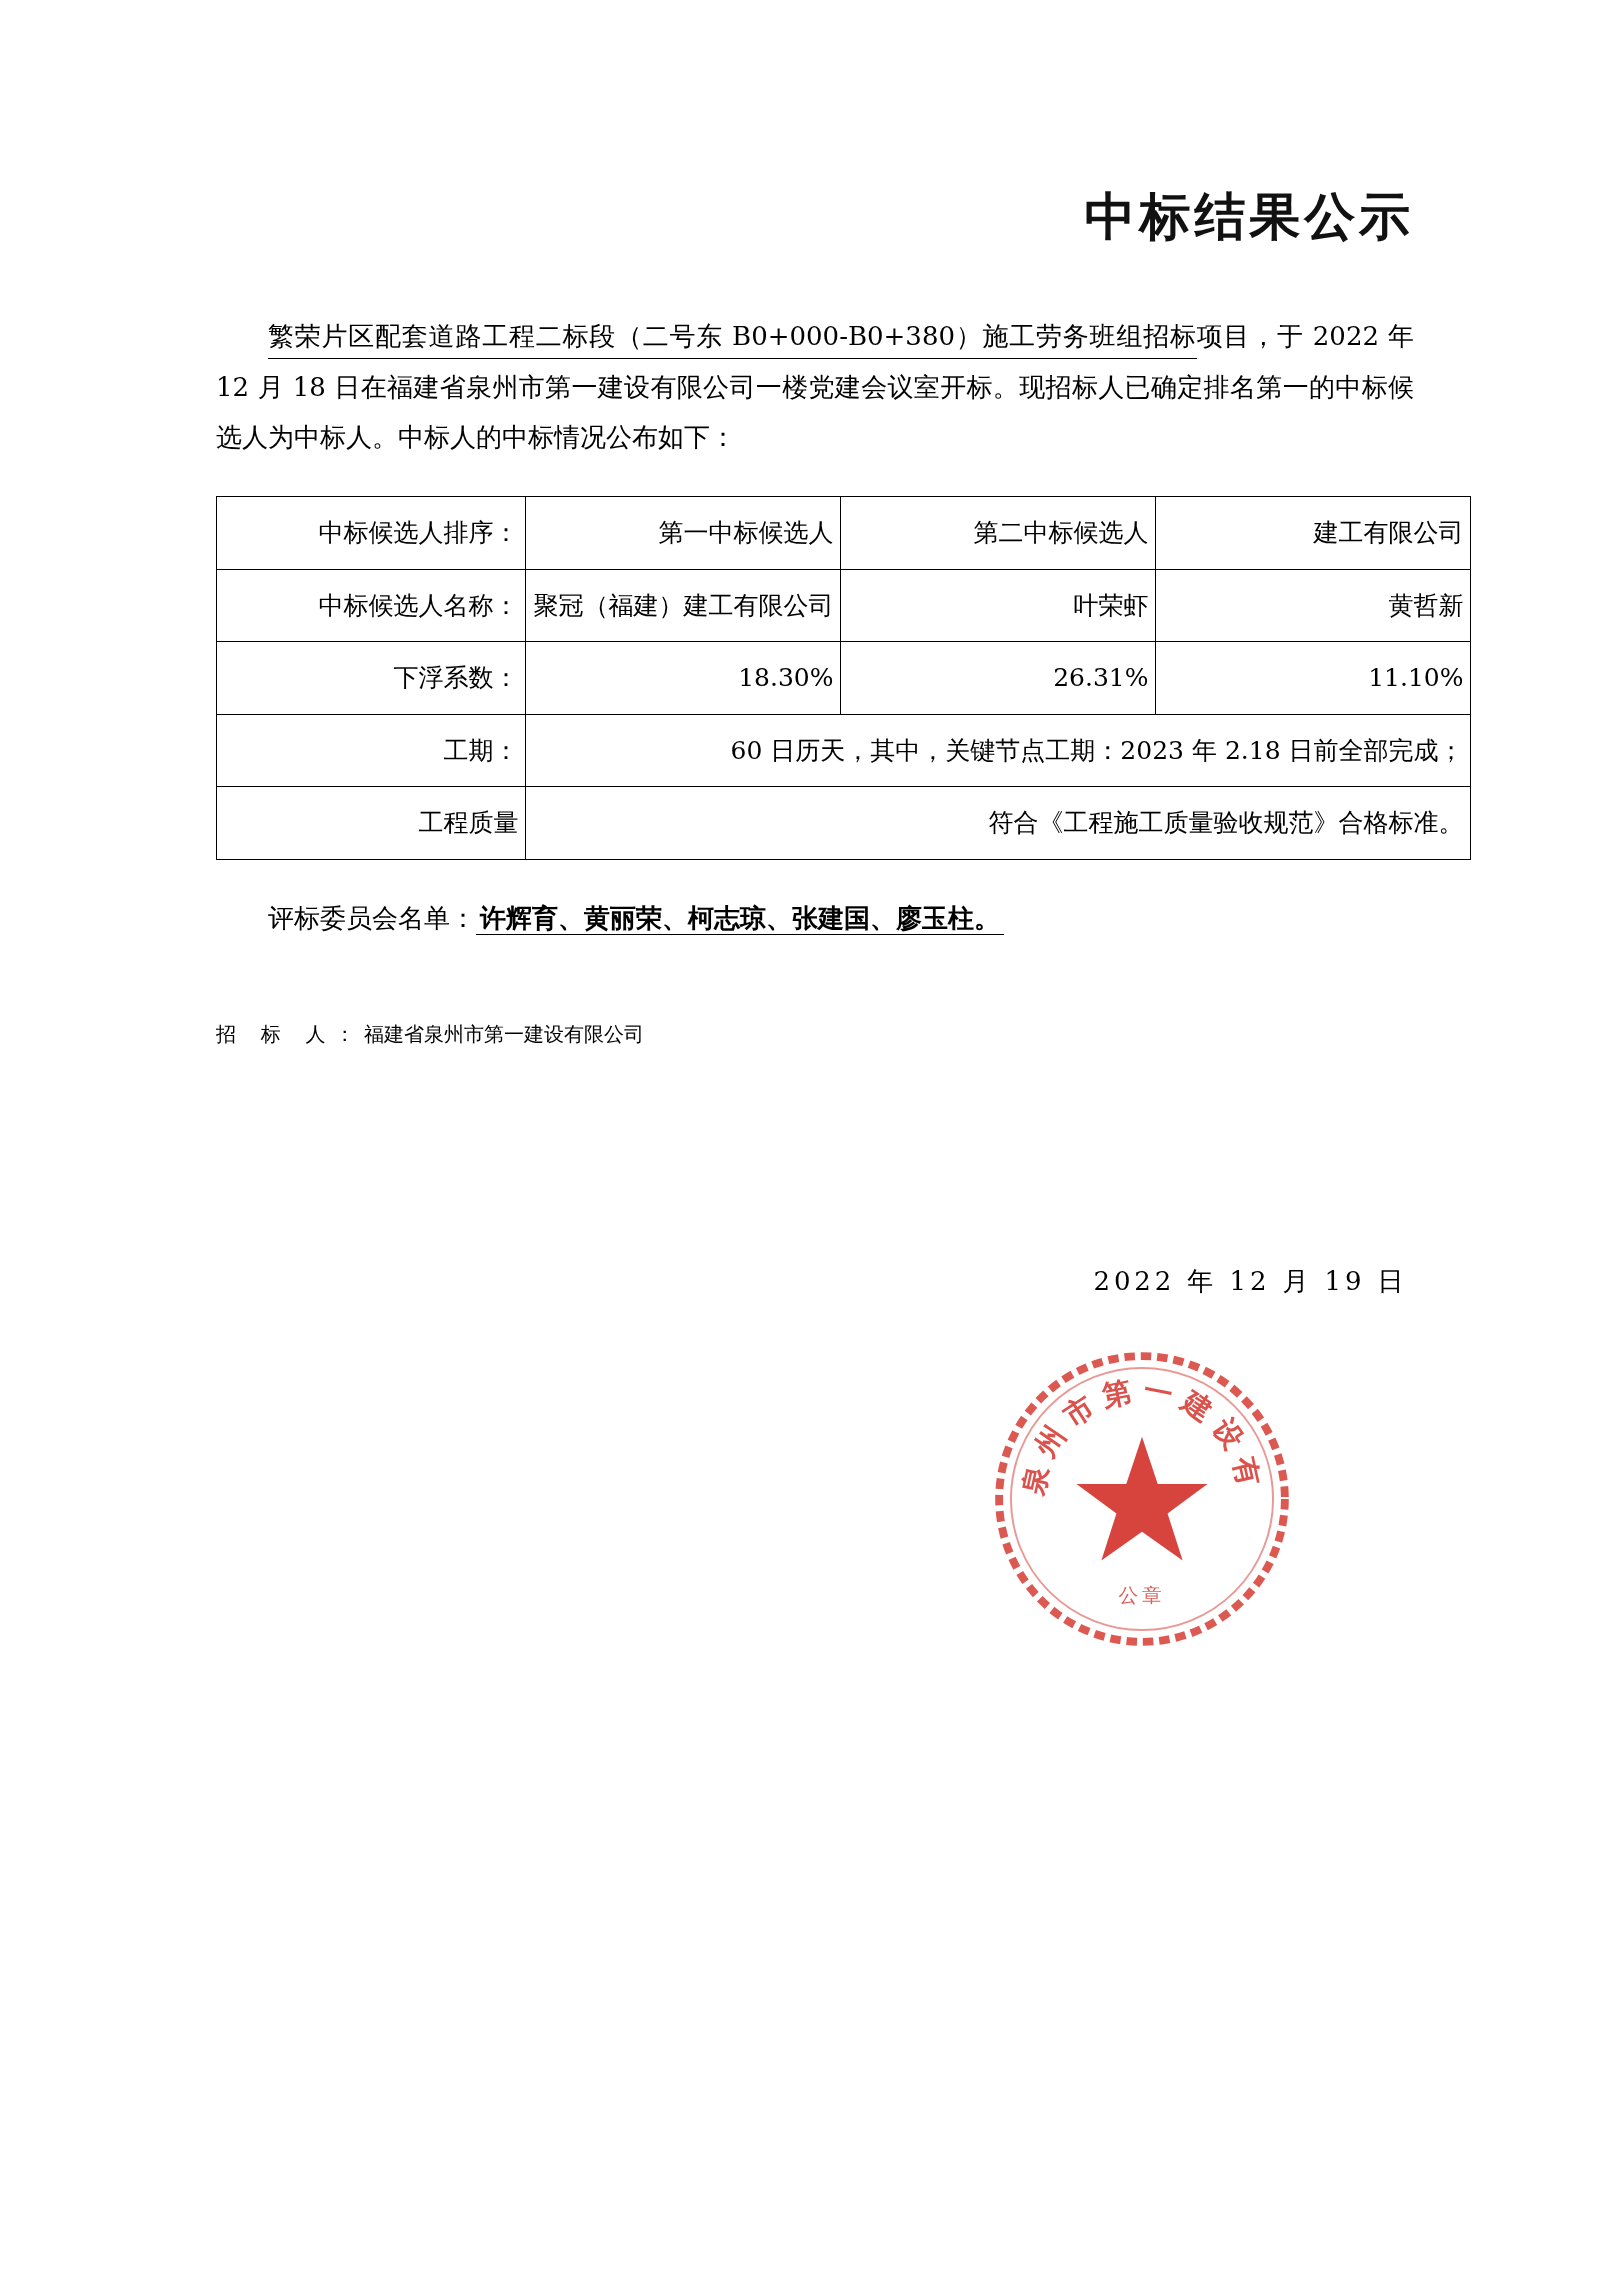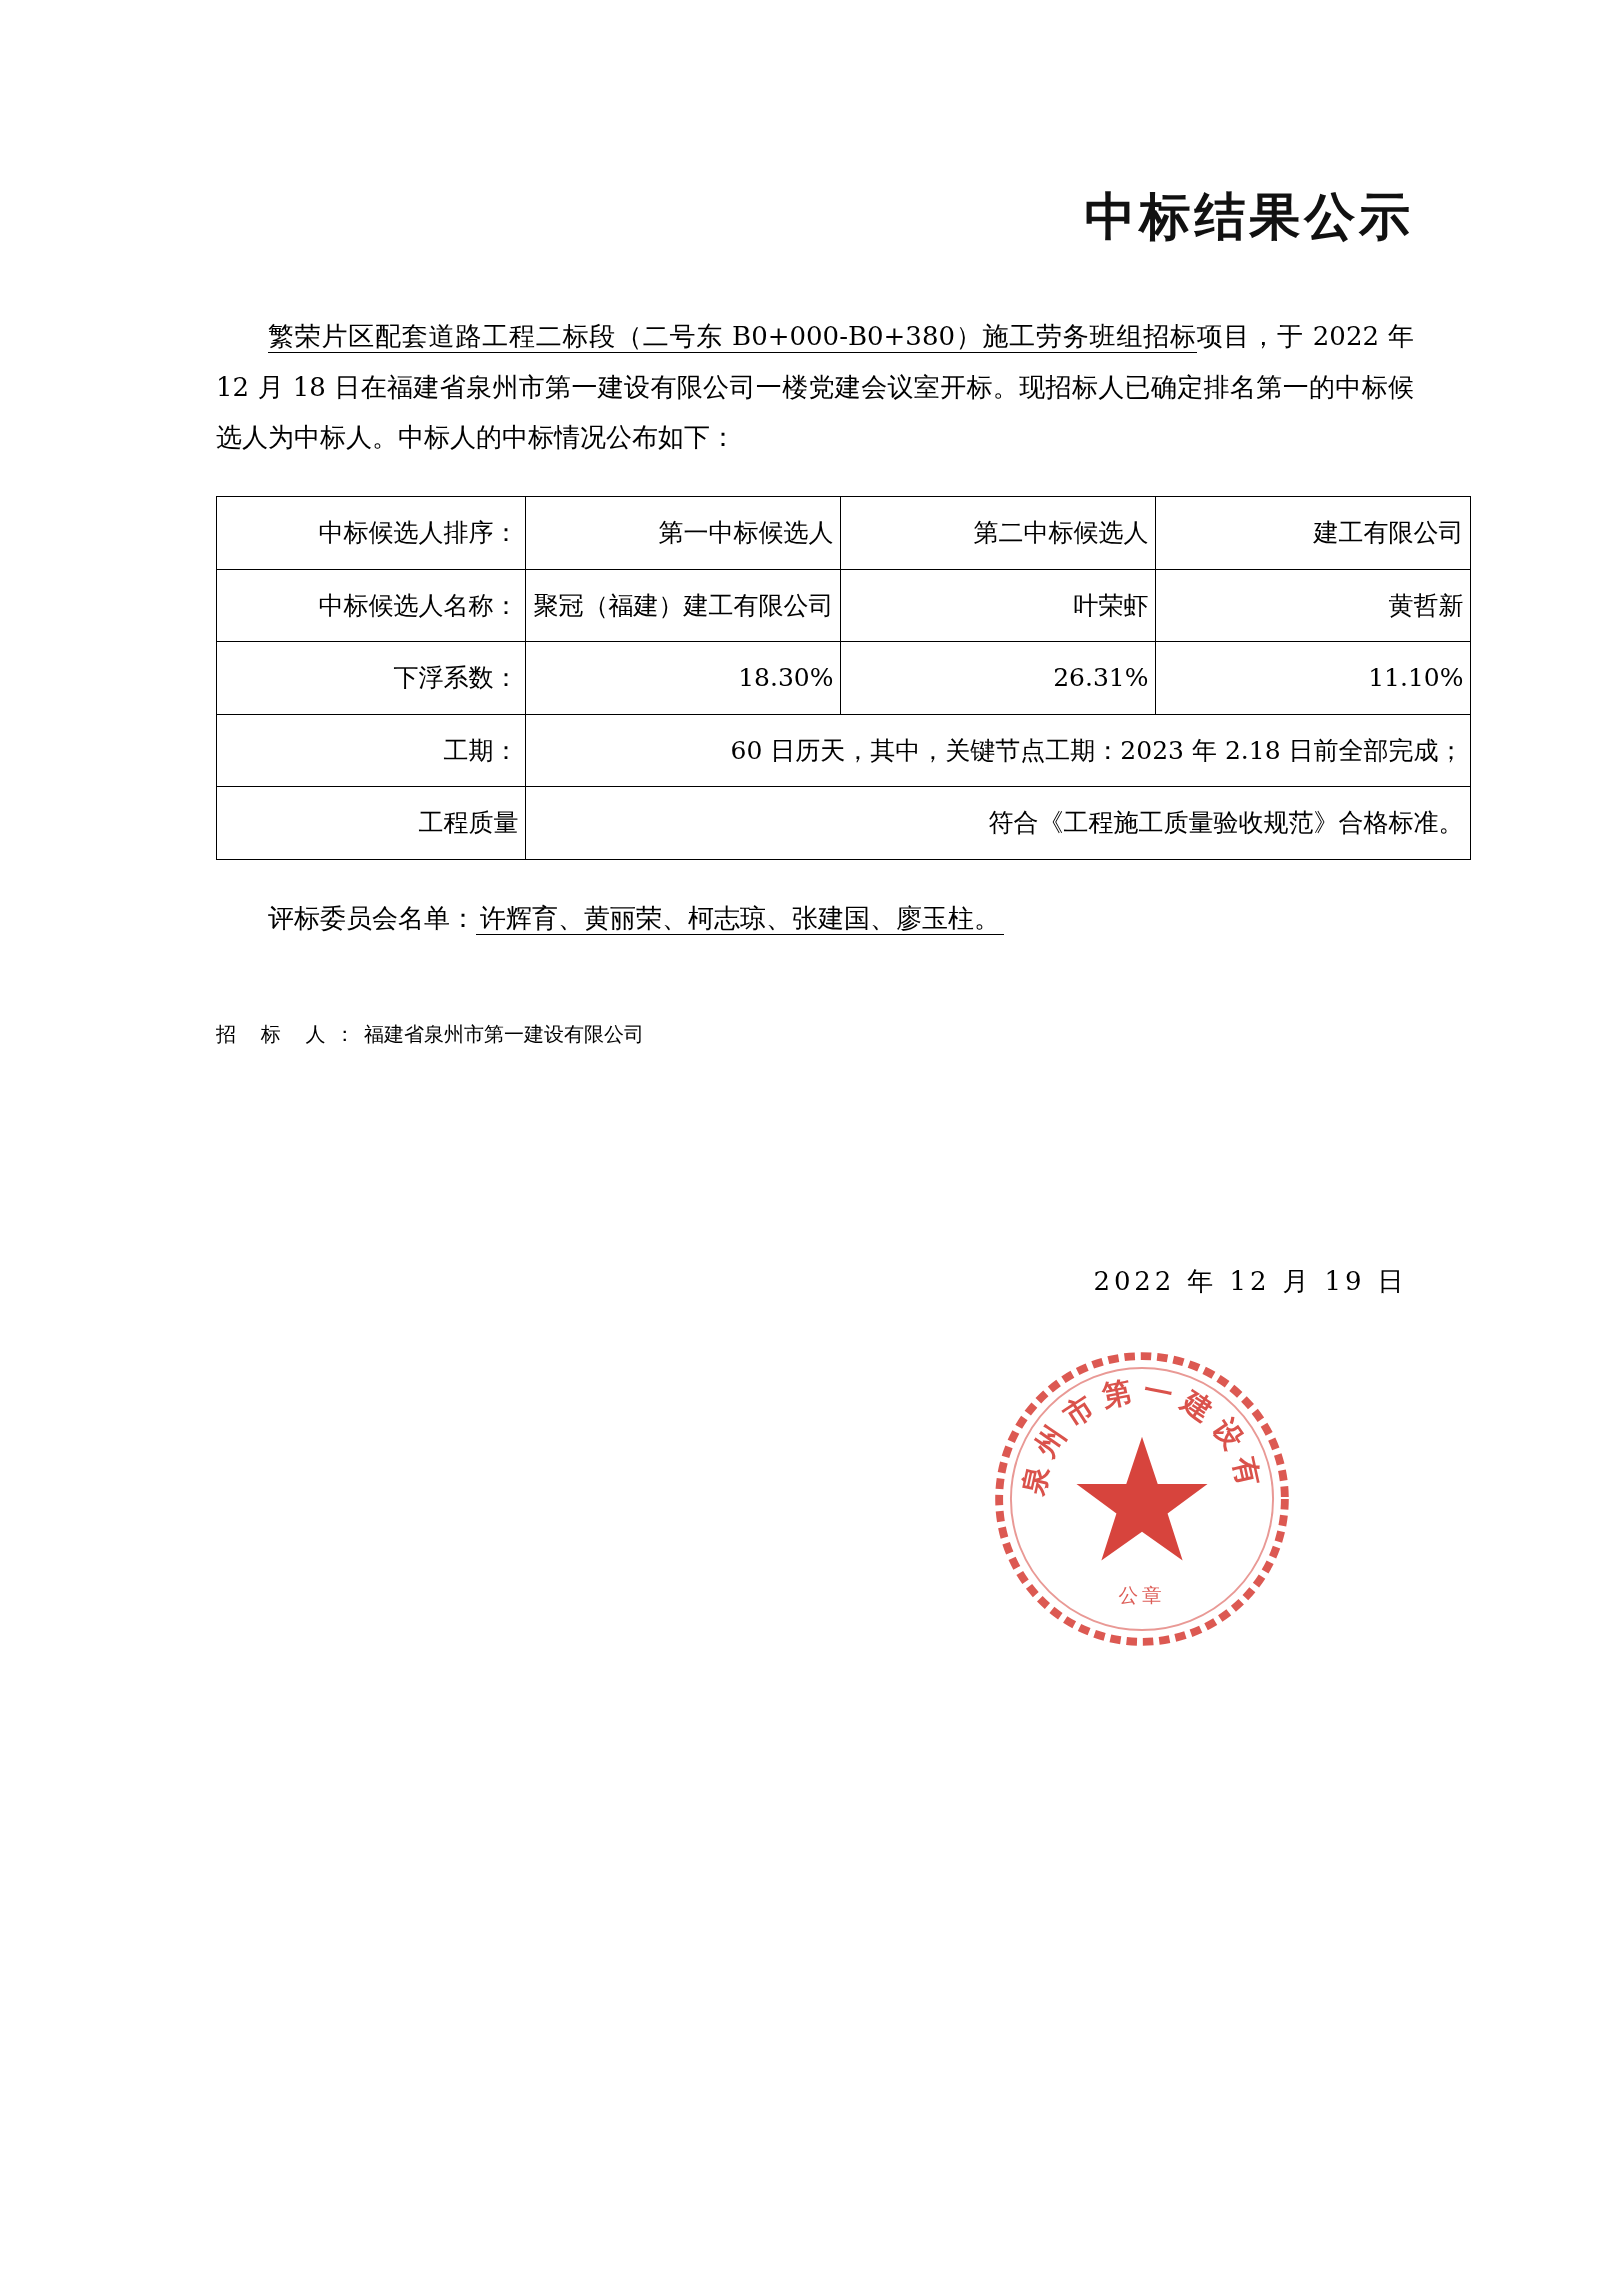--- a/index.html
+++ b/index.html
@@ -41,21 +41,21 @@
     line-height: 1.95;
     text-align: justify;
     color: #000;
   }
   .body-text .para {
     text-indent: 52px;
     margin: 0;
   }
   .u-line {
     border-bottom: 1.3px solid #000;
-    padding-bottom: 1px;
+    padding-bottom: 7px;
   }
   table.result {
     border-collapse: collapse;
     width: 1198px;
     margin-top: 33px;
     table-layout: fixed;
   }
   table.result td {
     border: 1.3px solid #000;
     text-align: right;
@@ -69,21 +69,21 @@
   td.col-c2 { width: 301px; }
   td.col-c3 { width: 301px; }
   .committee {
     margin-top: 41px;
     font-size: 26px;
     padding-left: 52px;
   }
   .committee .names {
     border-bottom: 1.3px solid #000;
     padding: 0 3.9px 1.3px 3.9px;
-    font-weight: normal;
+    font-weight: bold;
   }
   .signature {
     margin-top: 85px;
     font-size: 20px;
     text-align: left;
     padding-right: 6.5px;
     position: relative;
     z-index: 3;
   }
   .sig-label { letter-spacing: 9.2px; }

